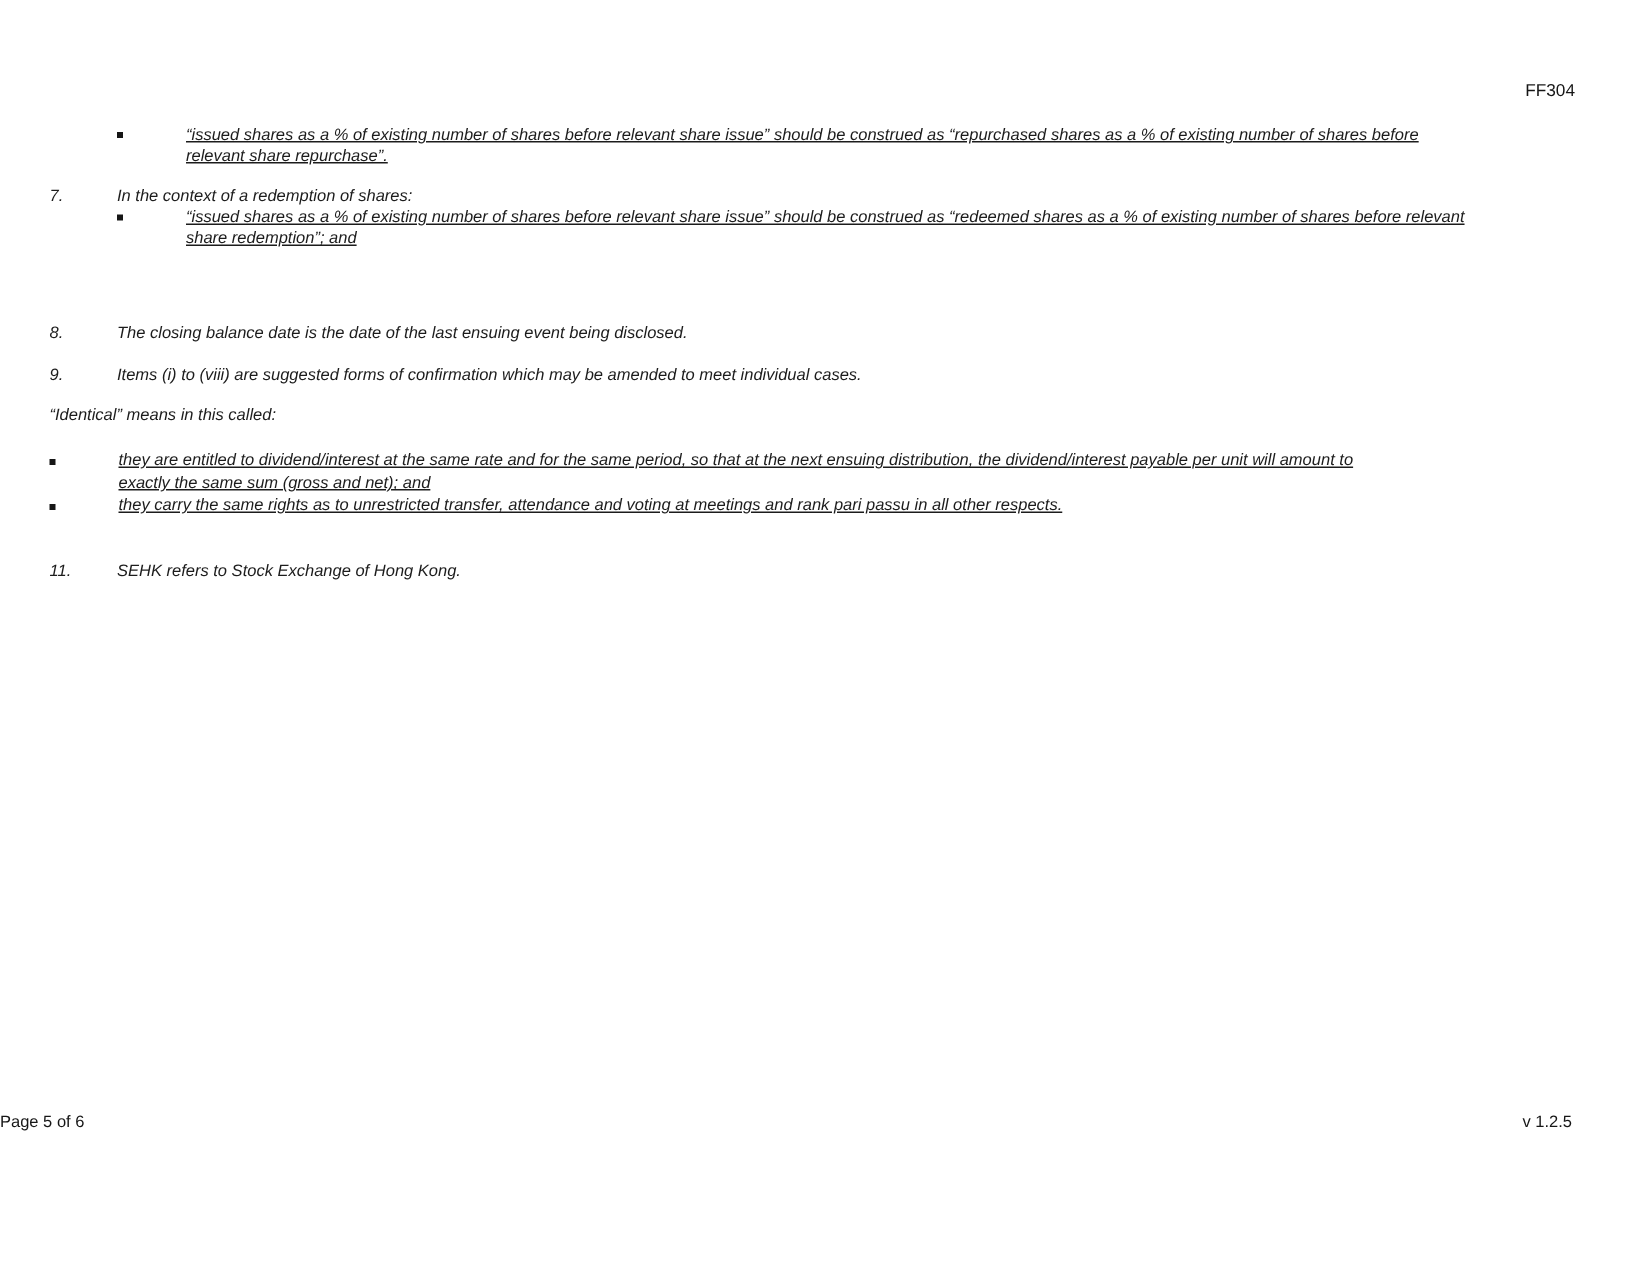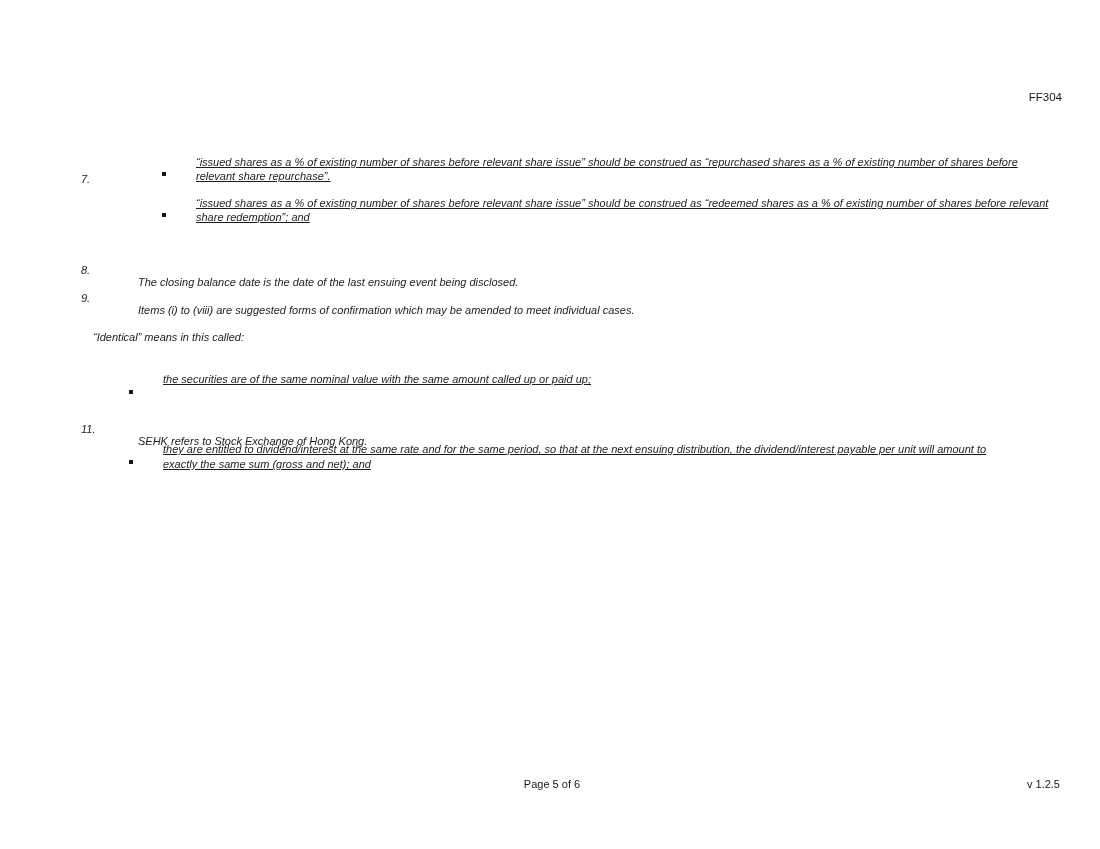--- a/index.html
+++ b/index.html
@@ -1,15 +1,15 @@
 <!DOCTYPE html>
 <html><head>
 <meta charset="utf-8">
 <style>
-  * { margin: 12px; padding: 0; box-sizing: border-box; }
+  * { margin: 0; padding: 0; box-sizing: border-box; }
   html, body { background: #ffffff; }
   body {
     width: 1100px; height: 849px; position: relative; overflow: hidden;
     font-family: "Liberation Sans", sans-serif;
     font-size: 11px; font-style: italic; color: #1c1c1c;
     -webkit-font-smoothing: antialiased;
   }
   .form-code {
     position: absolute; top: 55px; right: 50px;
     font-style: normal; font-size: 11.5px; color: #161616;
@@ -24,22 +24,22 @@
   .bullet-row { display: grid; grid-template-columns: 46px 1fr; text-decoration: underline; }
   .marker-cell { padding-top: 5px; }
   .marker {
     display: inline-block; width: 4px; height: 4px;
     background: #161616; vertical-align: top;
   }
   .bullets-spaced { margin-top: 16px; }
   .bullets-spaced .lines { line-height: 15px; }
   .bullets-spaced .marker-cell { padding-top: 6px; }
   .footer-page {
-    position: absolute; top: 742px; left: 12px; width: 1008px;
-    text-align: center; font-style: normal; color: #161616;
+    position: absolute; top: 742px; left: 0; width: 1008px;
+    text-align: left; font-style: normal; color: #161616;
   }
   .footer-version {
     position: absolute; top: 742px; right: 52px;
     font-style: normal; color: #161616;
   }
 </style>
 </head>
 <body>
 
 <div>
@@ -53,20 +53,21 @@
         <div class="marker-cell"><span class="marker"></span></div>
         <div class="lines">“issued shares as a % of existing number of shares before relevant share issue” should be construed as “repurchased shares as a % of existing number of shares before
 relevant share repurchase”.</div>
       </div>
     </div>
   </div>
 
   <div class="note" style="top:124px">
     <div class="note-num">7.</div>
     <div class="note-body">
+      <div class="lines">In the context of a redemption of shares:</div>
       <div class="bullet-row">
         <div class="marker-cell"><span class="marker"></span></div>
         <div class="lines">“issued shares as a % of existing number of shares before relevant share issue” should be construed as “redeemed shares as a % of existing number of shares before relevant
 share redemption”; and</div>
       </div>
     </div>
   </div>
 
   <div class="note" style="top:215px">
     <div class="note-num">8.</div>
@@ -81,26 +82,26 @@
       <div class="lines">Items (i) to (viii) are suggested forms of confirmation which may be amended to meet individual cases.</div>
     </div>
   </div>
 
   <div class="note" style="top:270px">
     <div class="note-body">
       <div class="lines">“Identical” means in this called:</div>
       <div class="bullets-spaced">
         <div class="bullet-row">
           <div class="marker-cell"><span class="marker"></span></div>
-          <div class="lines">the securities are of the same nominal value with the same amount called up or paid up;</div>
+          <div class="lines">they are entitled to dividend/interest at the same rate and for the same period, so that at the next ensuing distribution, the dividend/interest payable per unit will amount to
+exactly the same sum (gross and net); and</div>
         </div>
         <div class="bullet-row">
           <div class="marker-cell"><span class="marker"></span></div>
-          <div class="lines">they are entitled to dividend/interest at the same rate and for the same period, so that at the next ensuing distribution, the dividend/interest payable per unit will amount to
-exactly the same sum (gross and net); and</div>
+          <div class="lines">they carry the same rights as to unrestricted transfer, attendance and voting at meetings and rank pari passu in all other respects.</div>
         </div>
       </div>
     </div>
   </div>
 
   <div class="note" style="top:374px">
     <div class="note-num">11.</div>
     <div class="note-body">
       <div class="lines">SEHK refers to Stock Exchange of Hong Kong.</div>
     </div>

